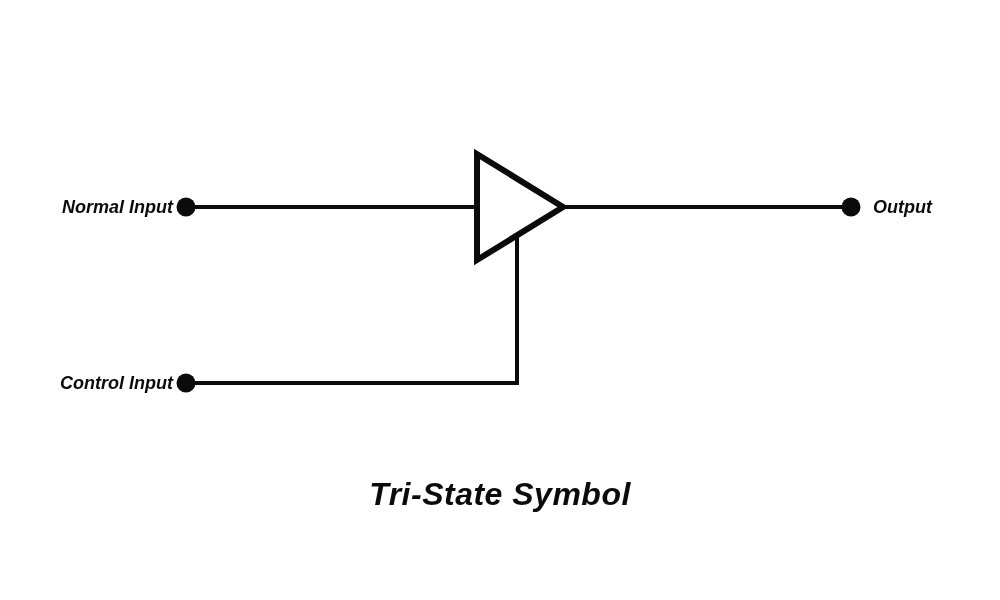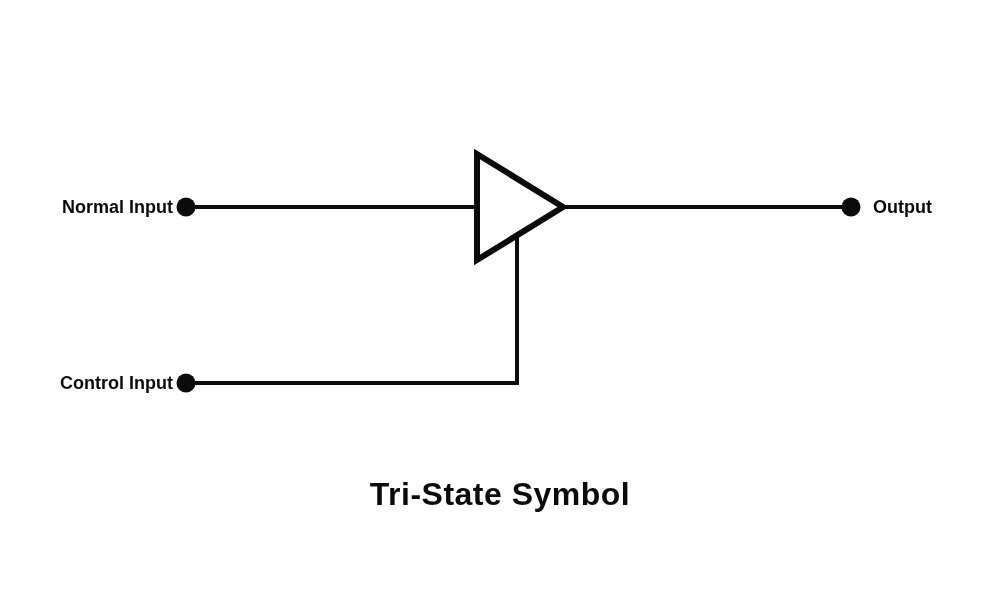--- a/index.html
+++ b/index.html
@@ -7,20 +7,21 @@
     padding: 0;
     background: #ffffff;
     font-family: "Liberation Sans", sans-serif;
   }
   .canvas {
     position: relative;
     width: 1000px;
     height: 572px;
     background: #ffffff;
     overflow: hidden;
+    font-style: italic;
   }
   svg {
     display: block;
   }
   .io-label {
     font-family: "Liberation Sans", "DejaVu Sans", sans-serif;
     font-weight: 700;
     font-size: 18px;
     fill: #0b0b0b;
   }

